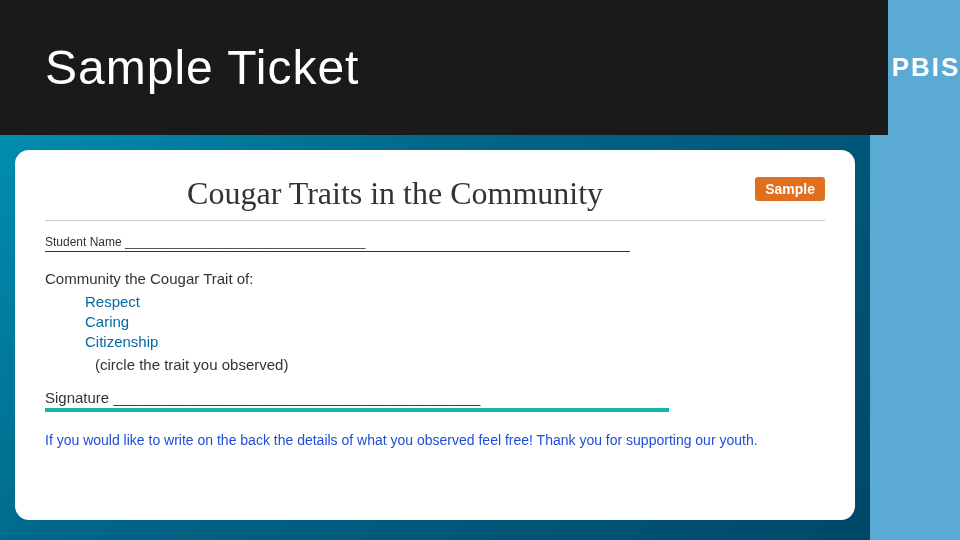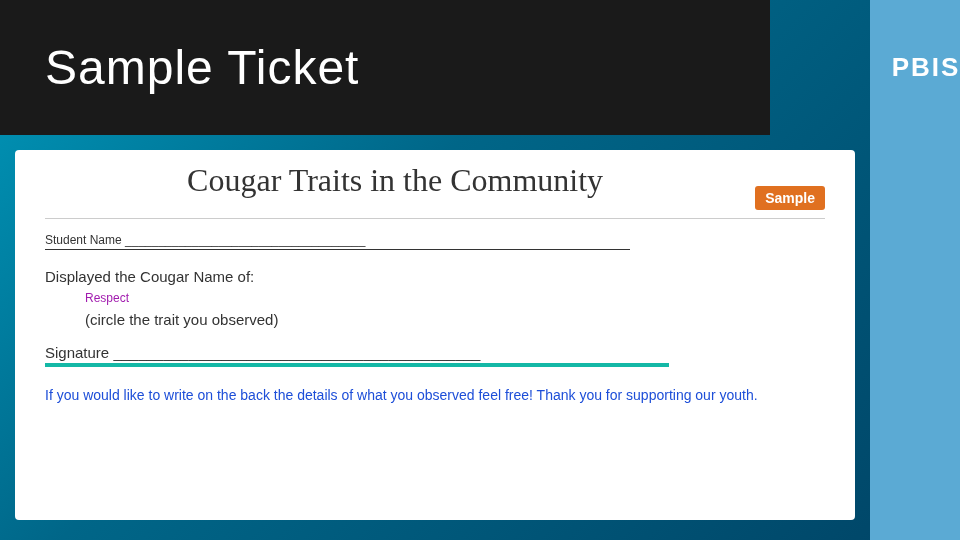--- a/index.html
+++ b/index.html
@@ -22,21 +22,21 @@
       height: 540px;
       background: #5baad4;
       z-index: 0;
     }
 
     
     .header-bar {
       position: relative;
       z-index: 2;
       background: #1a1a1a;
-      width: 770px;
+      width: 888px;
       height: 135px;
       display: flex;
       align-items: center;
       padding-left: 45px;
     }
 
     .header-title {
       color: #ffffff;
       font-size: 48px;
       font-weight: 400;
@@ -63,22 +63,22 @@
       letter-spacing: 2px;
     }
 
     
     .content-area {
       position: relative;
       z-index: 2;
       margin: 15px 15px 15px 15px;
       margin-right: 105px;
       background: #ffffff;
-      border-radius: 4px;
-      padding: 12px 30px 20px 30px;
+      border-radius: 14px;
+      padding: 25px 30px 20px 30px;
       min-height: 370px;
     }
 
     
     .ticket-header {
       display: flex;
       align-items: flex-start;
       justify-content: space-between;
       margin-bottom: 8px;
     }
@@ -93,21 +93,21 @@
     }
 
     .sample-badge {
       background: #e07020;
       color: #ffffff;
       font-size: 14px;
       font-weight: bold;
       padding: 4px 10px;
       border-radius: 3px;
       white-space: nowrap;
-      margin-top: 24px;
+      margin-top: 2px;
     }
 
     .divider-line {
       border: none;
       border-top: 1px solid #cccccc;
       margin: 8px 0 14px 0;
     }
 
     .student-name-line {
       font-size: 12px;
@@ -123,27 +123,27 @@
       color: #333333;
       margin-bottom: 6px;
     }
 
     .trait-list {
       margin-left: 40px;
       margin-bottom: 6px;
     }
 
     .trait-item {
-      font-size: 12px;
-      color: #a21caf;
+      font-size: 15px;
+      color: #0369a1;
       margin-bottom: 3px;
     }
 
     .circle-note {
-      margin-left: 40px;
+      margin-left: 50px;
       font-size: 15px;
       color: #333333;
       margin-bottom: 16px;
     }
 
     .signature-line {
       font-size: 15px;
       color: #333333;
       margin-bottom: 18px;
       border-bottom: 4px solid #14b8a6;
@@ -175,24 +175,26 @@
 
   <div class="ticket-header">
     <span class="cougar-title">Cougar Traits in the Community</span>
     <span class="sample-badge">Sample</span>
   </div>
 
   <hr class="divider-line">
 
   <div class="student-name-line">Student Name ____________________________________</div>
 
-  <div class="displayed-trait">Displayed the Cougar Name of:</div>
+  <div class="displayed-trait">Community the Cougar Trait of:</div>
 
   <div class="trait-list">
     <div class="trait-item">Respect</div>
+    <div class="trait-item">Caring</div>
+    <div class="trait-item">Citizenship</div>
   </div>
 
   <div class="circle-note">(circle the trait you observed)</div>
 
   <div class="signature-line">Signature ____________________________________________</div>
 
   <div class="footer-text">If you would like to write on the back the details of what you observed feel free!  Thank you for supporting our youth.</div>
 
 </div>
 

